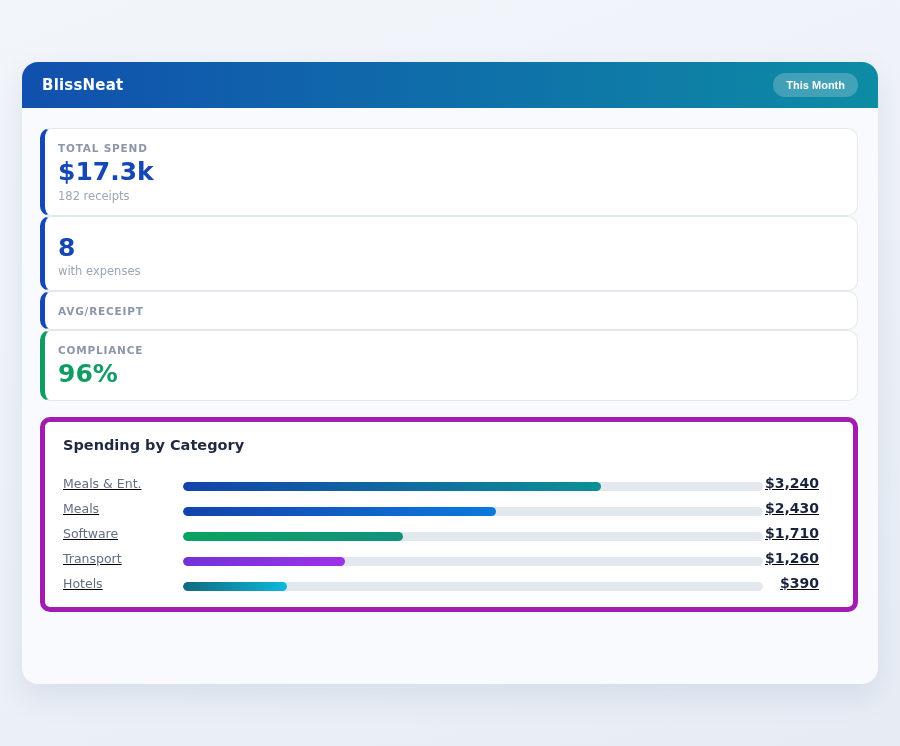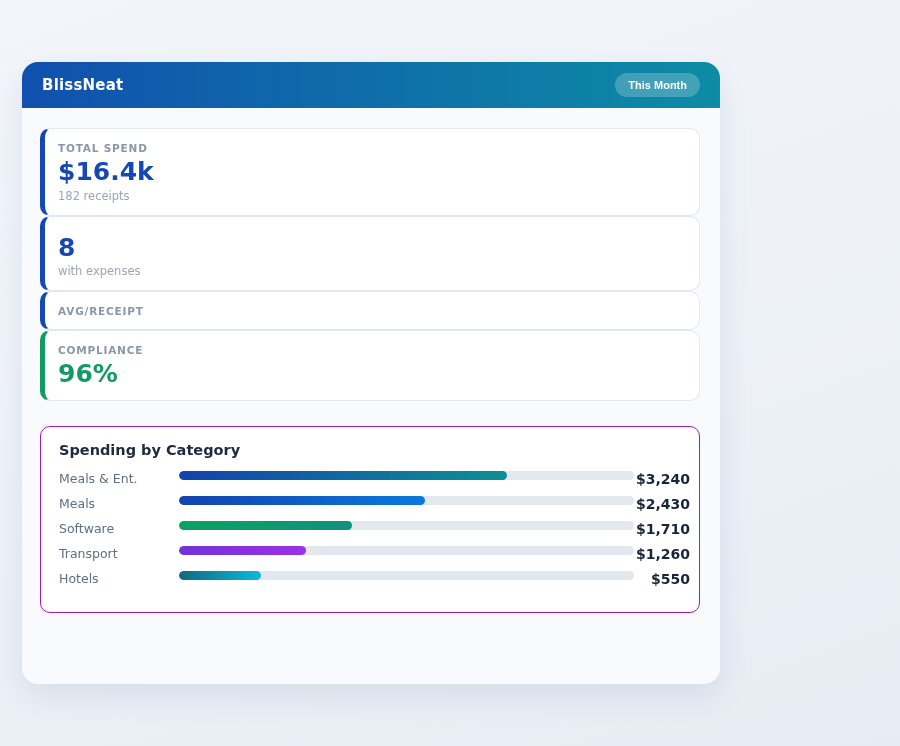--- a/index.html
+++ b/index.html
@@ -5,21 +5,21 @@
   * { margin: 0; padding: 0; box-sizing: border-box; }
   html, body { width: 900px; height: 746px; }
   body {
     font-family: "DejaVu Sans", "Liberation Sans", sans-serif;
     background: linear-gradient(160deg, #f2f5fa 0%, #eef2f8 45%, #e7ecf4 100%);
     overflow: hidden;
   }
   .app-card {
     position: absolute;
     left: 22px; top: 62px;
-    width: 698px; height: 622px;
+    width: 856px; height: 622px;
     background: #f8fafd;
     border-radius: 16px;
     box-shadow: 0 12px 30px rgba(40, 70, 130, 0.10);
     overflow: hidden;
   }
   .app-header {
     height: 46px;
     background: linear-gradient(90deg, #1150ae 0%, #0d8ca4 100%);
     display: flex;
     align-items: center;
@@ -66,36 +66,37 @@
     color: var(--value-color, #1548b2);
     margin-top: 4px;
     line-height: 1.1;
   }
   .stat-sub {
     font-size: 11.5px;
     color: #9aa6b6;
     margin-top: 3px;
   }
   .spend-card {
-    margin-top: 25px;
+    margin-top: 16px;
     background: #ffffff;
-    border: 1px solid #a21caf;
+    border: 5px solid #a21caf;
     border-radius: 10px;
-    padding: 15px 9px 16px 18px;
+    padding: 15px 34px 16px 18px;
   }
   .spend-title {
     font-size: 14.5px;
     font-weight: bold;
     color: #1f2a40;
     margin-bottom: 13px;
   }
   .chart-row {
     display: flex;
-    align-items: flex-start;
+    align-items: flex-end;
     height: 25px;
+    text-decoration: underline;
   }
   .chart-label {
     width: 120px;
     flex: 0 0 120px;
     font-size: 12.5px;
     color: #5f6e82;
   }
   .chart-track {
     flex: 1;
     height: 9px;
@@ -122,21 +123,21 @@
 
 <div class="app-card">
   <div class="app-header">
     <div class="app-title">BlissNeat</div>
     <button class="period-badge">This Month</button>
   </div>
   <div class="app-content">
     <div class="stats-list">
         <div class="stat-card" style="--accent: #1548b2; --value-color: #1548b2;">
           <div class="stat-label">TOTAL SPEND</div>
-          <div class="stat-value">$16.4k</div>
+          <div class="stat-value">$17.3k</div>
           <div class="stat-sub">182 receipts</div>
         </div>
         <div class="stat-card" style="--accent: #1548b2; --value-color: #1548b2;">
           <div class="stat-value">8</div>
           <div class="stat-sub">with expenses</div>
         </div>
         <div class="stat-card" style="--accent: #1548b2; --value-color: #1548b2;">
           <div class="stat-label">AVG/RECEIPT</div>
         </div>
         <div class="stat-card" style="--accent: #0f9b62; --value-color: #0f9b62;">
@@ -173,18 +174,18 @@
             <div class="chart-track" style="background: rgb(227, 232, 239);">
               <div class="chart-fill" style="width: 28%; background: linear-gradient(90deg, rgb(113, 51, 214), rgb(157, 49, 232));"></div>
             </div>
             <div class="chart-value">$1,260</div>
           </div>
           <div class="chart-row">
             <div class="chart-label">Hotels</div>
             <div class="chart-track" style="background: rgb(227, 232, 239);">
               <div class="chart-fill" style="width: 18%; background: linear-gradient(90deg, rgb(17, 105, 127), rgb(12, 185, 218));"></div>
             </div>
-            <div class="chart-value">$550</div>
+            <div class="chart-value">$390</div>
           </div>
         </div>
     </div>
   </div>
 </div>
 
 </body></html>

